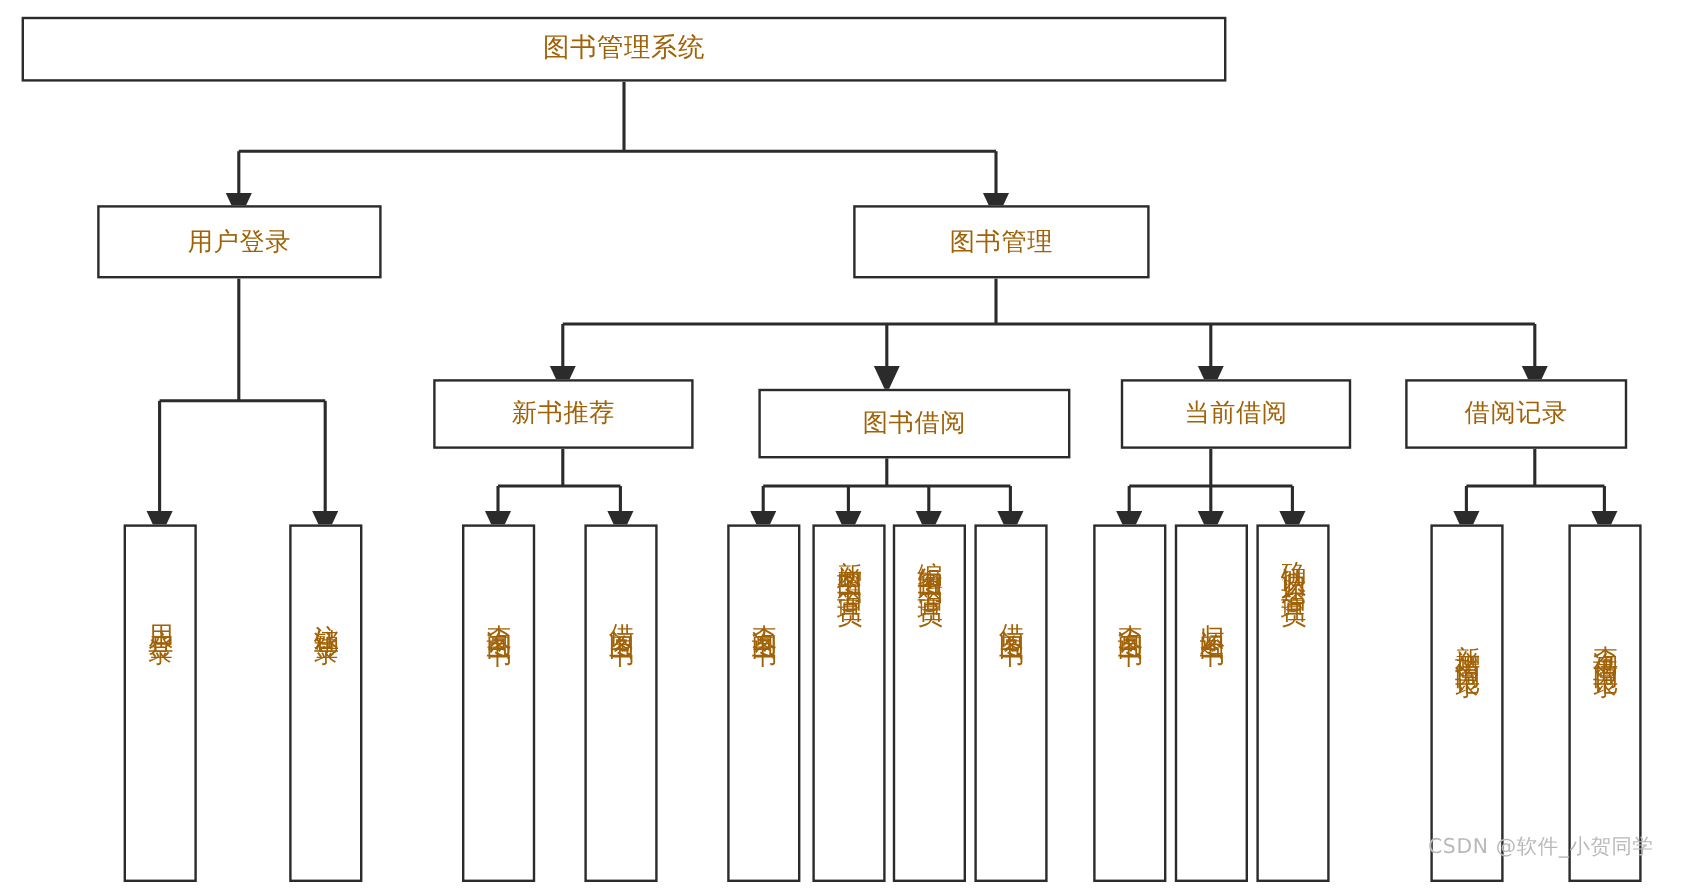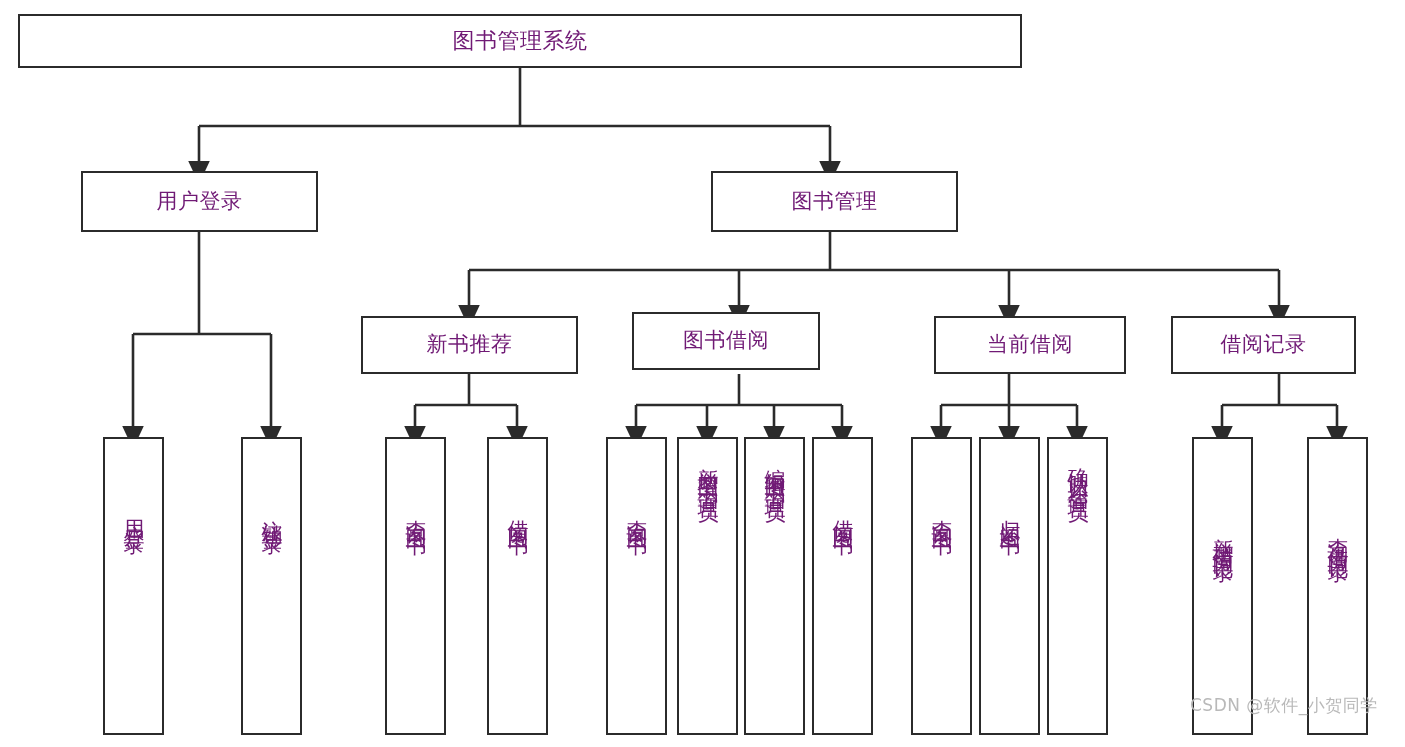--- a/index.html
+++ b/index.html
@@ -30,21 +30,21 @@
     position: absolute;
     box-sizing: border-box;
     background: #ffffff;
     border: 2px solid #2b2b2b;
     display: flex;
     align-items: center;
     justify-content: center;
     z-index: 2;
   }
   .node .label {
-    color: #701a75;
+    color: #a16207;
     line-height: 1.22;
     text-align: center;
     white-space: pre-line;
   }
   
   .node.horiz .label {
     font-size: 21px;
     letter-spacing: 0.5px;
   }
   .node.root .label {
@@ -147,21 +147,21 @@
   <div class="node horiz" style="left:81px; top:171px; width:237px; height:61px;">
     <span class="label">用户登录</span>
   </div>
   <div class="node horiz" style="left:711px; top:171px; width:247px; height:61px;">
     <span class="label">图书管理</span>
   </div>
 
   <div class="node horiz" style="left:361px; top:316px; width:217px; height:58px;">
     <span class="label">新书推荐</span>
   </div>
-  <div class="node horiz" style="left:632px; top:312px; width:188px; height:58px;">
+  <div class="node horiz" style="left:632px; top:324px; width:260px; height:58px;">
     <span class="label">图书借阅</span>
   </div>
   <div class="node horiz" style="left:934px; top:316px; width:192px; height:58px;">
     <span class="label">当前借阅</span>
   </div>
   <div class="node horiz" style="left:1171px; top:316px; width:185px; height:58px;">
     <span class="label">借阅记录</span>
   </div>
 
   <div class="node vert mid" style="left:103px; top:437px; width:61px; height:298px;">

